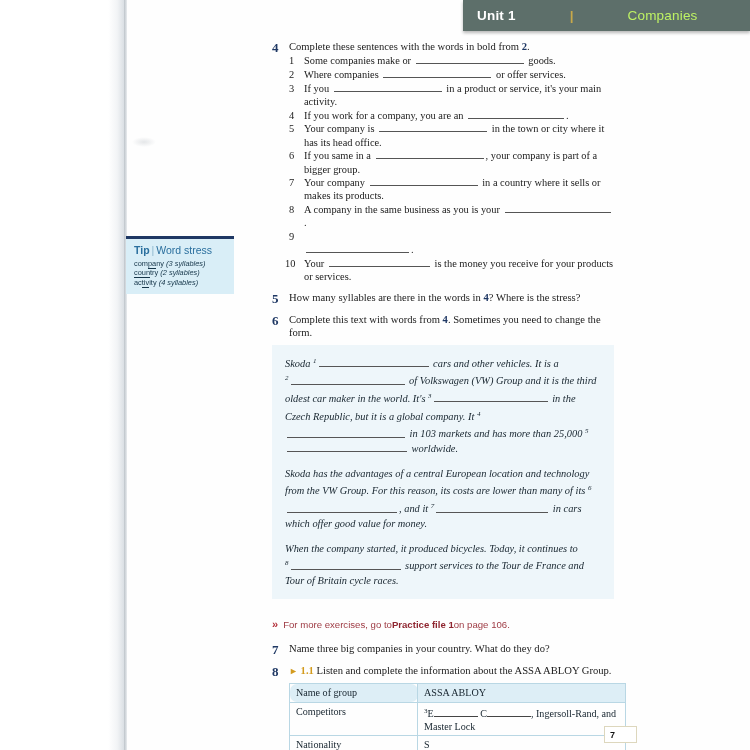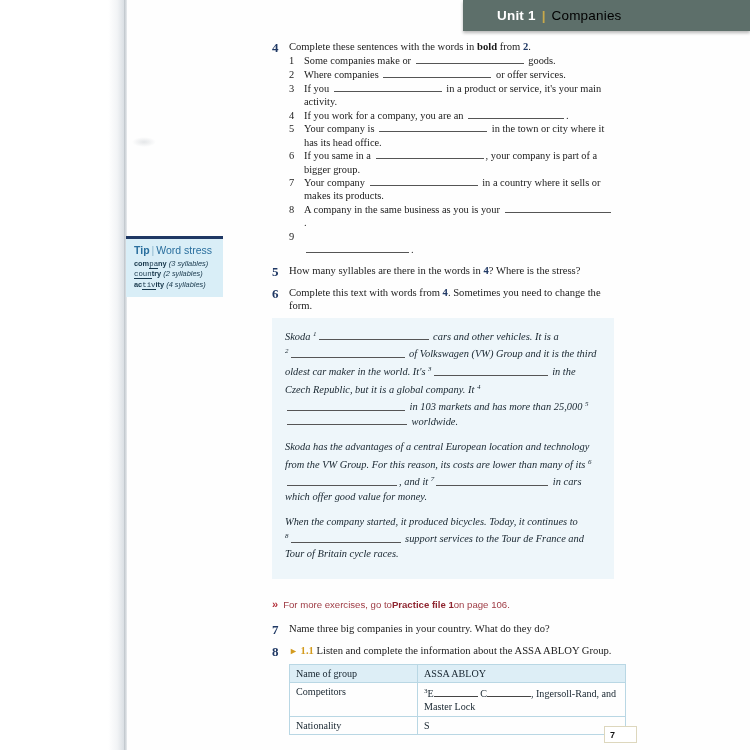--- a/index.html
+++ b/index.html
@@ -30,47 +30,48 @@
     background:#fefefe;
   }
 
   
   .header-bar {
     position:absolute;
     left:463px; top:0px; width:287px; height:31px;
     background:#5d6f6a;
     box-shadow:0 2px 3px rgba(0,0,0,.28);
     display:flex; align-items:center;
-    padding-left:34px;
+    padding-left:14px;
     font-family:"Liberation Sans", sans-serif;
+    gap:48px;
   }
   .header-bar .unit {
     color:#ffffff; font-weight:bold; font-size:13.5px; letter-spacing:.2px;
   }
   .header-bar .sep {
     color:#c8a94a; font-weight:bold; font-size:13.5px; margin:0 6px;
   }
   .header-bar .topic {
-    color:#000000; font-size:13.5px; letter-spacing:.2px;
+    color:#bef264; font-size:13.5px; letter-spacing:.2px;
   }
 
   
   .col {
     position:absolute; left:272px; top:40px; width:342px;
   }
 
   
   .ex { display:flex; margin-bottom:3px; }
   .ex-num {
     color:#1f3864; font-weight:bold; font-size:13px;
     font-family:"Liberation Serif", serif;
     width:17px; flex:0 0 17px; text-align:left; line-height:15px;
   }
   .ex-body { flex:1; font-size:10.6px; line-height:13.4px; color:#1a1a1a; }
-  .ex-body b { font-weight:bold; }
+  .ex-body b { font-weight:normal; }
   .nv { color:#1f3864; font-weight:bold; }
 
   
   ol.subs { list-style:none; margin:1px 0 0 0; padding:0; }
   ol.subs li { display:flex; margin-bottom:0.5px; }
   ol.subs li .n {
     width:15px; flex:0 0 15px; text-align:left; font-size:10.4px;
     color:#1a1a1a; line-height:13.2px;
   }
   ol.subs li .n.two { width:19px; flex:0 0 19px; margin-left:-4px;}
@@ -79,45 +80,45 @@
   .blank {
     display:inline-block;
     border-bottom:1px solid #555;
     vertical-align:baseline;
     height:10px;
     margin:0 2px;
   }
 
   
   .tipbox {
-    position:absolute; left:126px; top:236px; width:97px;
+    position:absolute; left:126px; top:236px; width:108px;
     background:#d9eef7;
     border-top:3px solid #1f3864;
     padding:5px 7px 7px 8px;
     font-family:"Liberation Sans", sans-serif;
   }
   .tip-head { font-size:10.5px; margin-bottom:3px; line-height:12px;}
   .tip-head .tip-word { color:#2a6f9e; font-weight:bold; }
   .tip-head .tip-bar { color:#8fb9cf; margin:0 2px; }
   .tip-head .tip-title { color:#2a6f9e; }
   .tip-body { font-size:7.4px; line-height:9.3px; color:#16364a; }
   .tip-ex { font-size:7.4px; line-height:9.4px; color:#16364a; font-style:italic; }
-  .tip-ex .w { font-style:normal;font-weight:bold; }
-  .tip-ex .u { border-bottom:1px solid #16364a; font-style:normal;font-family:Liberation Mono, monospace; }
+  .tip-ex .w { font-style:normal; }
+  .tip-ex .u { border-bottom:1px solid #16364a; font-style:normal; }
 
   
   .readbox {
     background:#eef6fa;
     margin-top:5px;
     padding:9px 12px 11px 13px;
     font-size:10.4px; line-height:14.2px; color:#16242e;
     width:342px;
   }
   .readbox p { margin:0 0 11px 0;font-style:italic; }
-  .readbox p:last-child { margin-bottom:7px; }
+  .readbox p:last-child { margin-bottom:0; }
   sup.gap { font-size:7px; vertical-align:super; }
 
   
   .practice {
     margin-top:12px; margin-bottom:12px;
     font-family:"Liberation Sans", sans-serif;
     font-size:9.6px; color:#9e3b44; display:flex; align-items:baseline;
   }
   .practice .arrows { color:#b4323c; font-weight:bold; margin-right:5px; font-size:11px;}
   .practice b { color:#8f2630; font-weight:bold;margin-top:8px; }
@@ -131,21 +132,21 @@
     border-collapse:collapse; width:337px; margin-top:5px;
     font-size:10.1px; color:#16242e; table-layout:fixed;
   }
   table.info td {
     border:1px solid #b9d7e4;
     padding:2px 5px 2px 6px;
     vertical-align:top;
     line-height:13.2px;
   }
   table.info tr:first-child td { background:#ddeef6; }
-  table.info td.lbl { width:128px; }
+  table.info td.lbl { width:128px;border-radius:7px; }
   table.info sup { font-size:7px; vertical-align:super; }
   .uline { display:inline-block; border-bottom:1px solid #444; height:10px; vertical-align:baseline;}
 
   
   .folio {
     position:absolute; left:604px; top:726px;
     width:33px; height:17px;
     border:1px solid #ddd7bd;
     background:#ffffff;
     display:flex; align-items:center; justify-content:flex-start;
@@ -224,20 +225,24 @@
               <span class="n">7</span>
               <span class="t"><span>Your company</span> <span class="blank" style="width:108px"></span> <span>in a country where it sells or makes its products.</span></span>
             </li>
           <li>
               <span class="n">8</span>
               <span class="t"><span>A company in the same business as you is your</span> <span class="blank" style="width:106px"></span><span>.</span></span>
             </li>
           <li>
               <span class="n">9</span>
               <span class="t"><br><span class="blank" style="width:103px"></span><span>.</span></span>
+            </li>
+          <li>
+              <span class="n two">10</span>
+              <span class="t"><span>Your</span> <span class="blank" style="width:101px"></span> <span>is the money you receive for your products or services.</span></span>
             </li>
         </ol>
       </div>
     </div>
 
     <div class="ex" style="margin-top:7px">
       <div class="ex-num">5</div>
       <div class="ex-body">
         <span>How many syllables are there in the words in </span><span class="nv">4</span><span>? Where is the stress?</span>
       </div>

